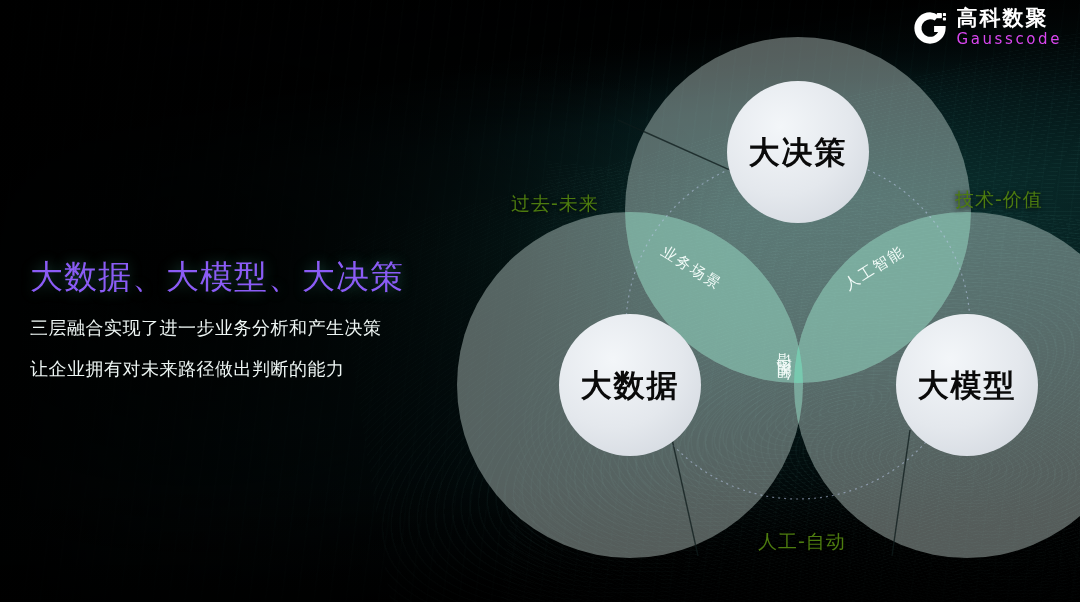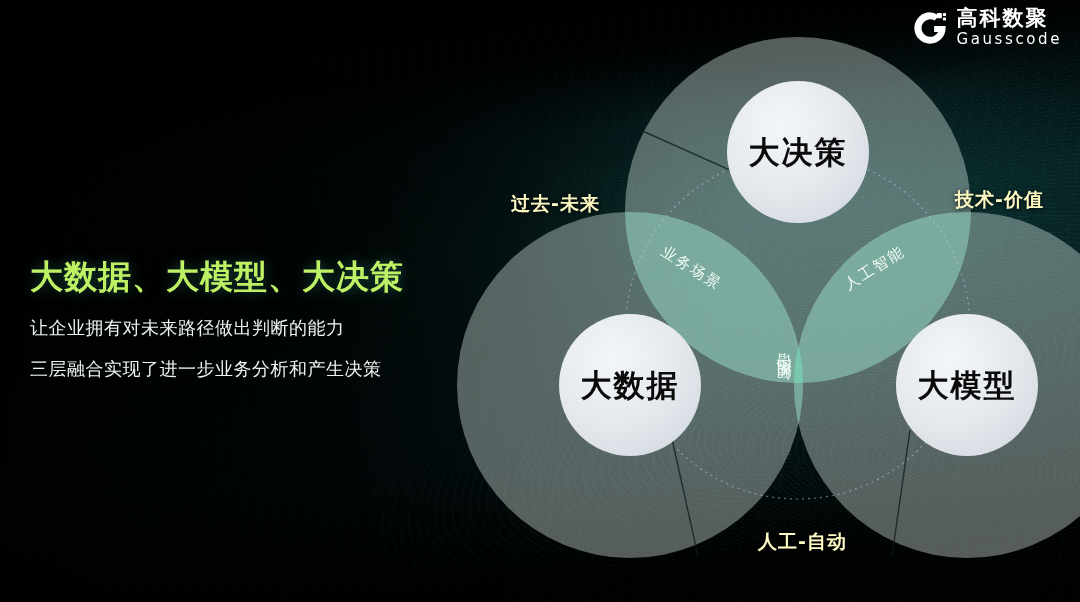--- a/index.html
+++ b/index.html
@@ -91,38 +91,38 @@
   }
   .logo-mark { width: 34px; height: 34px; display: block; }
   .logo-words { display: flex; flex-direction: column; line-height: 1; }
   .logo-cn {
     color: #ffffff;
     font-size: 21px;
     font-weight: 700;
     letter-spacing: 2px;
   }
   .logo-en {
-    color: #ffffff;
+    color: #d946ef;
     font-size: 15px;
     font-weight: 400;
     letter-spacing: 2.6px;
     margin-top: 3px;
   }
 
   
   .left-copy {
     position: absolute;
     left: 30px;
     top: 255px;
     width: 430px;
   }
   .headline {
-    color: #bef264;
+    color: #8b5cf6;
     font-size: 33px;
-    font-weight: 700;
+    font-weight: 400;
     letter-spacing: 1px;
     margin: 0 0 16px 0;
     text-shadow: 0 0 14px rgba(80,220,180,0.35);
   }
   .subline {
     color: #eef6f4;
     font-size: 18px;
     font-weight: 400;
     letter-spacing: 0.5px;
     margin: 0 0 17px 0;
@@ -150,23 +150,23 @@
     fill: #0a0a0a;
     font-size: 31px;
     font-weight: 700;
     letter-spacing: 2px;
     font-family: "DejaVu Sans", "Liberation Sans", sans-serif;
   }
 
   
   .axis-cap {
     position: absolute;
-    color: #fef9c3;
+    color: #4d7c0f;
     font-size: 19px;
-    font-weight: 700;
+    font-weight: 400;
     letter-spacing: 1px;
     text-shadow: 0 1px 5px rgba(0,0,0,0.85);
     white-space: nowrap;
   }
   .cap-left   { left: 511px; top: 191px; }
   .cap-right  { left: 955px; top: 187px; }
   .cap-bottom { left: 758px; top: 529px; }
 </style>
 </head>
 <body>
@@ -188,22 +188,22 @@
       <rect x="88" y="19" width="9" height="9" rx="2" fill="#ffffff"></rect>
     </svg>
     <div class="logo-words">
       <span class="logo-cn">高科数聚</span>
       <span class="logo-en">Gausscode</span>
     </div>
   </div>
 
   <div class="left-copy">
     <h1 class="headline">大数据、大模型、大决策</h1>
+    <p class="subline">三层融合实现了进一步业务分析和产生决策</p>
     <p class="subline">让企业拥有对未来路径做出判断的能力</p>
-    <p class="subline">三层融合实现了进一步业务分析和产生决策</p>
   </div>
 
   <div class="venn">
     <svg width="640" height="602" viewBox="0 0 640 602">
       <defs>
         <clipPath id="clipTop">
             <circle cx="358" cy="210" r="173"></circle>
           </clipPath>
         <clipPath id="clipLeft">
             <circle cx="190" cy="385" r="173"></circle>

